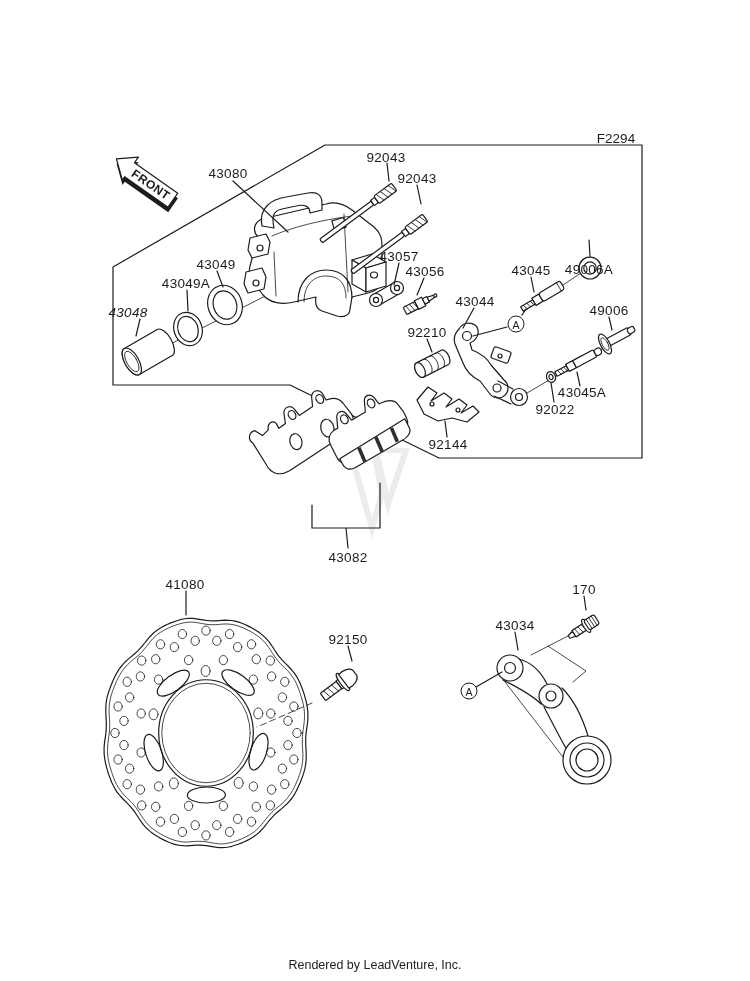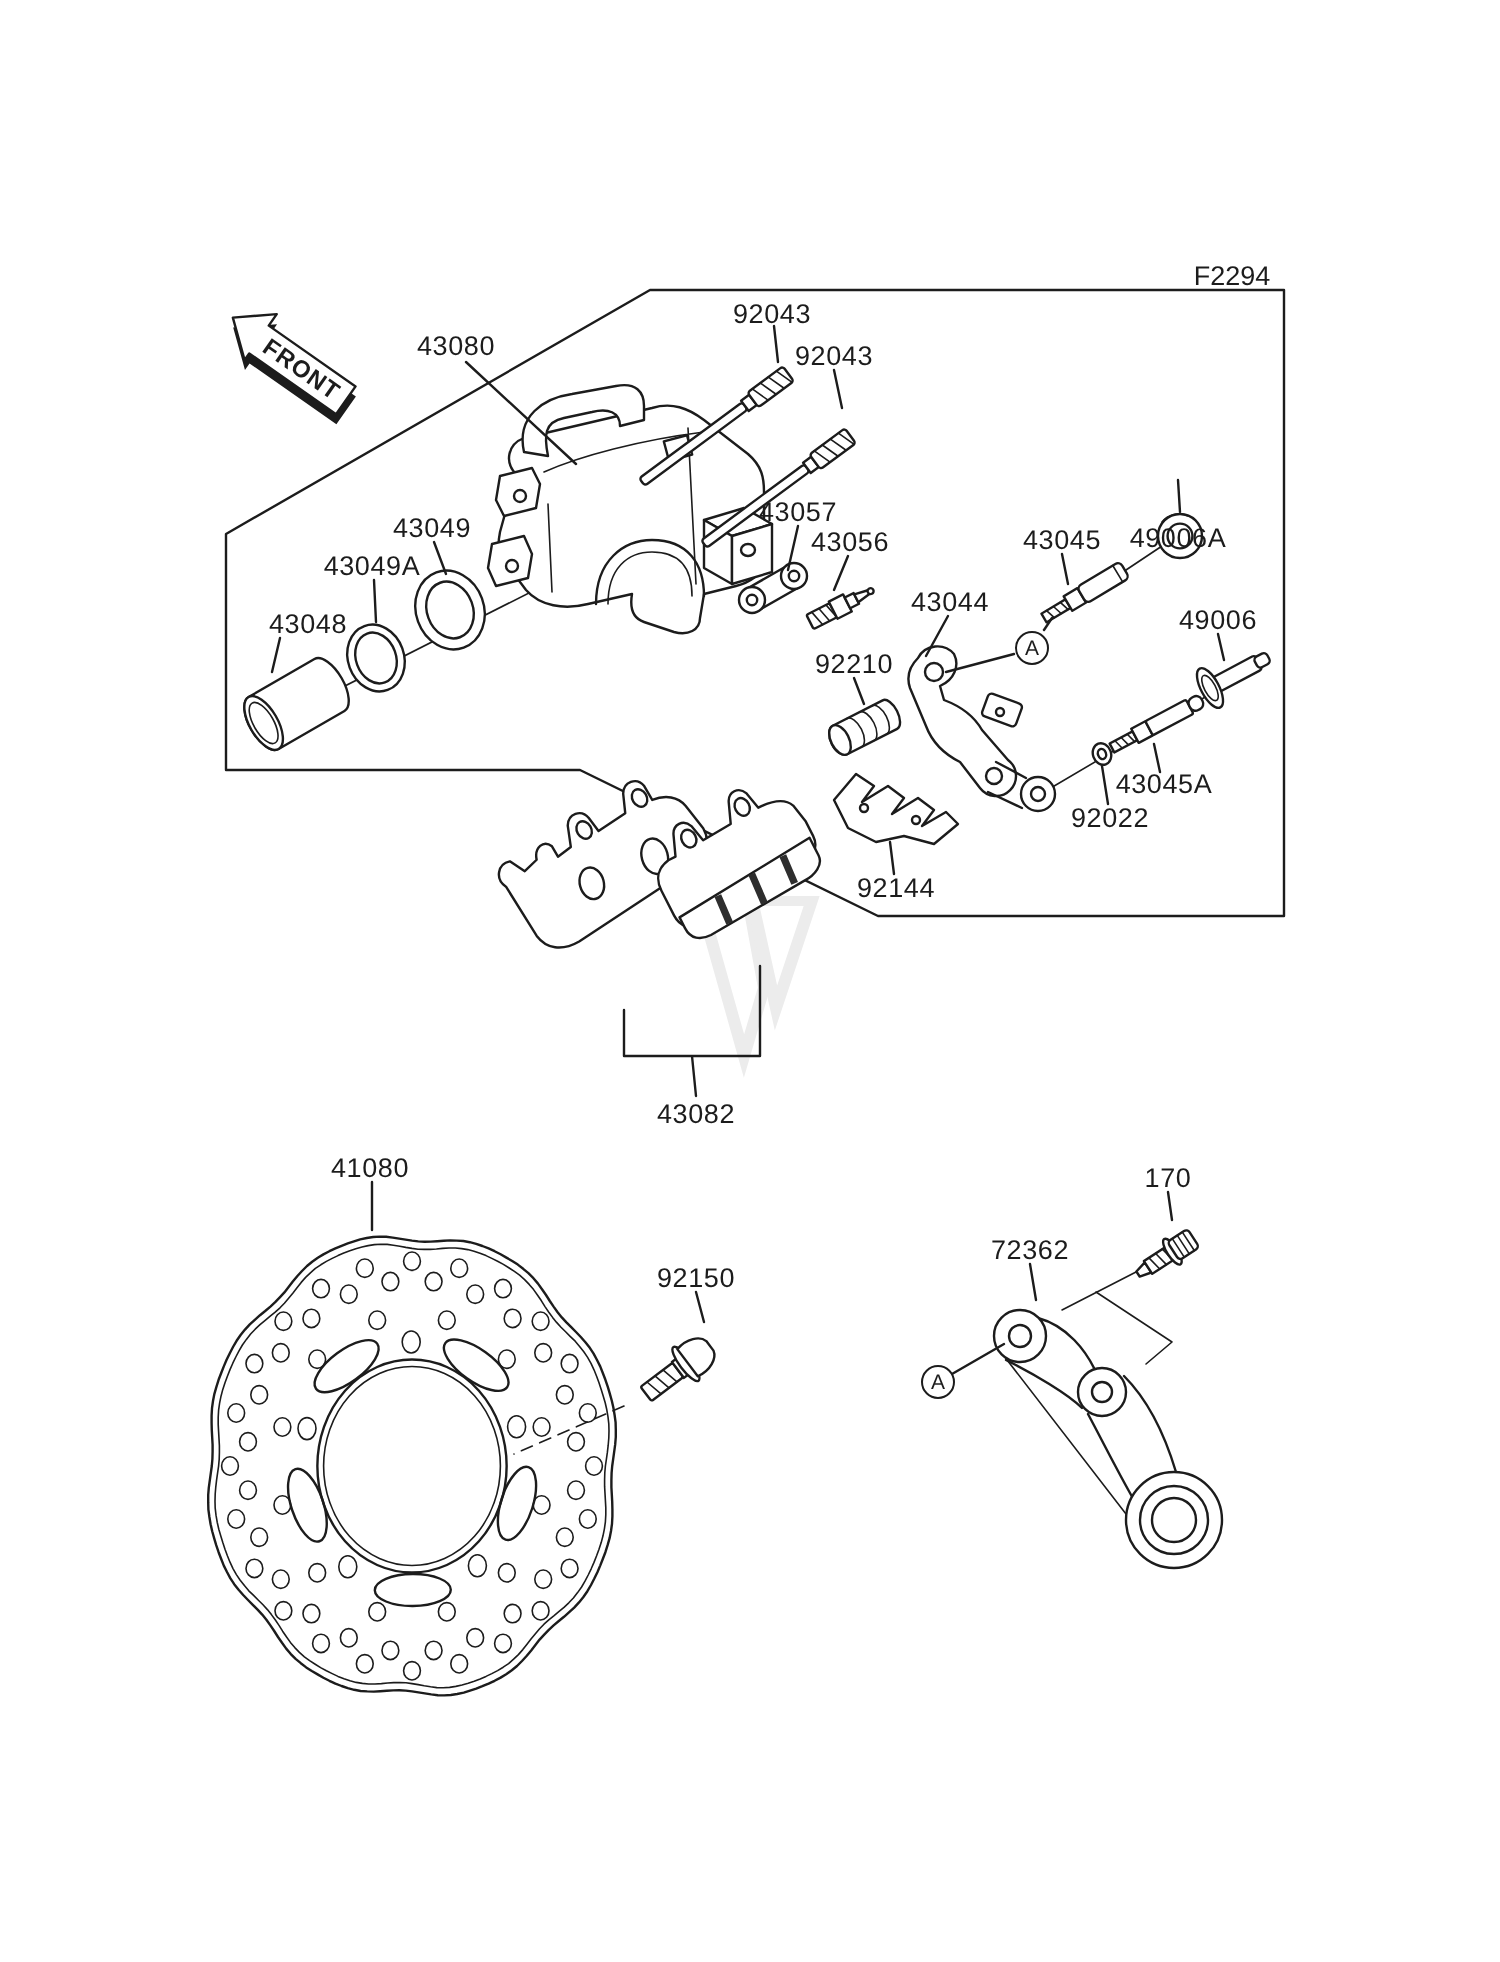--- a/index.html
+++ b/index.html
@@ -326,30 +326,31 @@
     <div id="labels-mount">
         <div class="part-label" style="left: 228px; top: 173px;">43080</div>
         <div class="part-label" style="left: 386px; top: 157px;">92043</div>
         <div class="part-label" style="left: 417px; top: 178px;">92043</div>
         <div class="part-label" style="left: 589px; top: 233px; margin-top: 36px;">49006A</div>
         <div class="part-label" style="left: 216px; top: 264px;">43049</div>
         <div class="part-label" style="left: 186px; top: 283px;">43049A</div>
         <div class="part-label" style="left: 399px; top: 256px;">43057</div>
         <div class="part-label" style="left: 425px; top: 271px;">43056</div>
         <div class="part-label" style="left: 531px; top: 270px;">43045</div>
-        <div class="part-label" style="left: 154px; top: 312px;">43048</div>
+        <div class="part-label" style="left: 128px; top: 312px; font-style: italic;">43048</div>
         <div class="part-label" style="left: 475px; top: 301px;">43044</div>
         <div class="part-label" style="left: 609px; top: 310px;">49006</div>
         <div class="part-label" style="left: 427px; top: 332px;">92210</div>
         <div class="part-label" style="left: 582px; top: 392px;">43045A</div>
         <div class="part-label" style="left: 555px; top: 409px;">92022</div>
         <div class="part-label" style="left: 448px; top: 444px;">92144</div>
         <div class="part-label" style="left: 348px; top: 557px;">43082</div>
         <div class="part-label" style="left: 185px; top: 584px;">41080</div>
         <div class="part-label" style="left: 348px; top: 639px;">92150</div>
-        <div class="part-label" style="left: 515px; top: 625px;">72362</div>
+        <div class="part-label" style="left: 515px; top: 625px;">43034</div>
         <div class="part-label" style="left: 584px; top: 589px;">170</div>
         <div class="callout-a" style="left: 516px; top: 324px;">A</div>
         <div class="callout-a" style="left: 469px; top: 691px;">A</div>
       </div>
   </div>
 
+  <div class="footer">Rendered by LeadVenture, Inc.</div>
 </div>
 
 </body></html>

